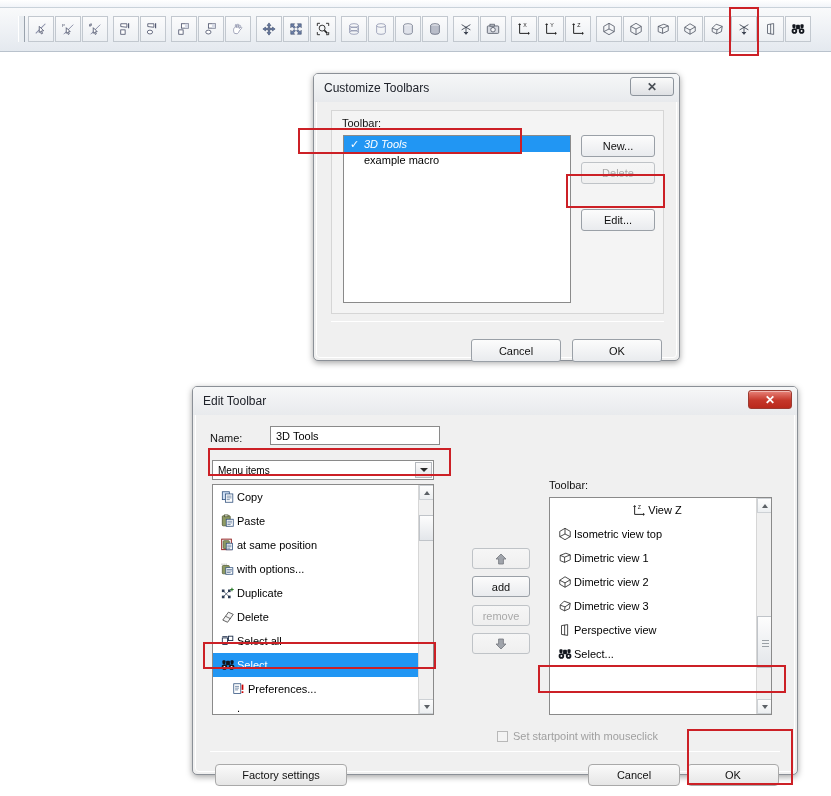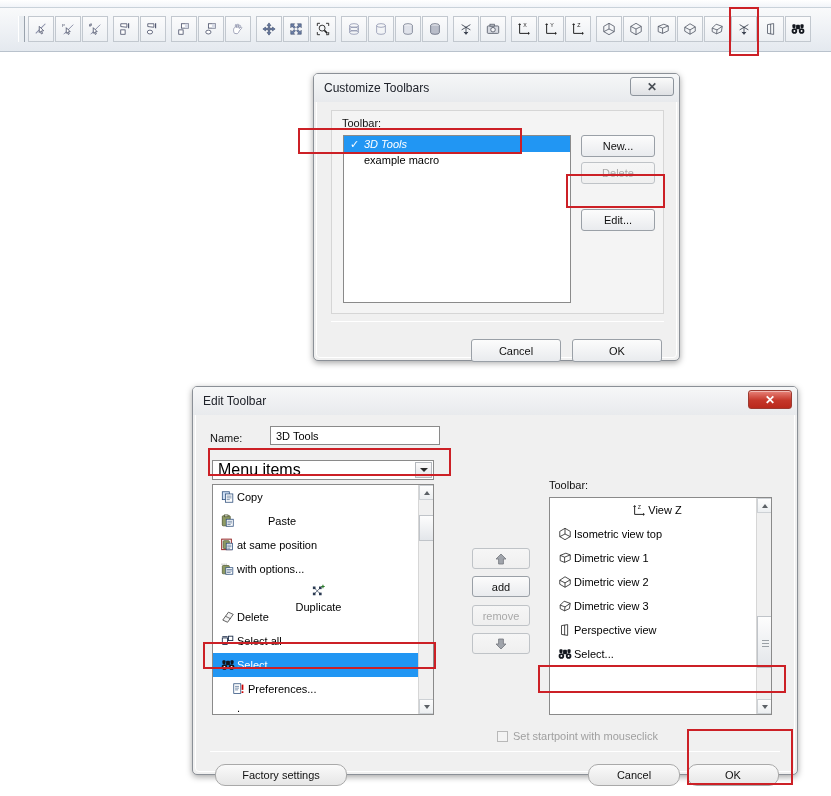--- a/index.html
+++ b/index.html
@@ -116,34 +116,34 @@
   .btn {
     position: absolute;
     border: 1px solid #9aa0a7;
     border-radius: 3px;
     background: linear-gradient(#fcfcfc, #e9ebee);
     font-size: 11px; color: #111;
     display: flex; align-items: center; justify-content: center;
     font-family: "Liberation Sans", sans-serif;
   }
   .btn.disabled { color: #a9a9a9; background: linear-gradient(#f6f6f6,#efefef); border-color:#bfc3c7; }
-  .btn.flat { border-radius: 10px; border:1px solid #a9a9a9;
+  .btn.flat { border-radius: 4px; border:1px solid #a9a9a9;
               background: linear-gradient(#fafafa,#e6e6e6); }
 
   
   .input {
     position: absolute;
     background: #fff; border: 1px solid #8a8a8a;
     font-size: 11px; padding-left: 5px;
     display: flex; align-items: center;
   }
   
   .combo {
     position: absolute; background:#fff; border:1px solid #8a8a8a;
-    font-size: 16px; display:flex; align-items:center; padding-left:5px;
+    font-size: 10px; display:flex; align-items:center; padding-left:5px;
   }
   .combo .arrowbox {
     position:absolute; right:1px; top:1px; bottom:1px; width:17px;
     background: linear-gradient(#fbfbfb,#e4e6e9);
     border:1px solid #b4b8bd;
     display:flex; align-items:center; justify-content:center;
   }
   .caret-down {
     width:0;height:0;border-left:4px solid transparent;border-right:4px solid transparent;
     border-top:4px solid #2a2a2a;
@@ -555,21 +555,21 @@
           <div class="listrow" style="height:24px;">
             <span class="ico">
               <svg class="icn" viewBox="0 0 16 16">
                   <rect x="1.5" y="2" width="8" height="9" fill="#cfe0f5" stroke="#2d4f7c" stroke-width=".9"></rect>
                   <rect x="5" y="4.5" width="8.5" height="9.5" fill="#fff" stroke="#2d4f7c" stroke-width=".9"></rect>
                   <path d="M6.5 7 H12 M6.5 9 H12 M6.5 11 H10" stroke="#2d4f7c" stroke-width=".7"></path>
                 </svg>
             </span>
             <span>Copy</span>
           </div>
-          <div class="listrow" style="height:24px;gap:31px;">
+          <div class="listrow" style="height:24px;">
             <span class="ico">
               <svg class="icn" viewBox="0 0 16 16">
                   <rect x="1.5" y="2" width="9" height="11.5" rx="1" fill="#8e9a63" stroke="#4c5431" stroke-width=".9"></rect>
                   <rect x="4" y="1" width="4" height="2.2" fill="#d8d8cc" stroke="#4c5431" stroke-width=".8"></rect>
                   <rect x="6" y="6" width="8" height="8" fill="#fff" stroke="#2d4f7c" stroke-width=".9"></rect>
                   <path d="M7.3 8.3 H12.6 M7.3 10.2 H12.6 M7.3 12 H11" stroke="#2d4f7c" stroke-width=".7"></path>
                 </svg>
             </span>
             <span>Paste</span>
           </div>
@@ -588,21 +588,21 @@
             <span class="ico">
               <svg class="icn" viewBox="0 0 16 16">
                   <text x="0" y="4" font-size="7" fill="#333" font-family="Liberation Sans">⋯</text>
                   <rect x="1.5" y="4" width="8" height="9.5" rx="1" fill="#8e9a63" stroke="#4c5431" stroke-width=".8"></rect>
                   <rect x="5.5" y="6.5" width="8" height="7.5" fill="#fff" stroke="#2d4f7c" stroke-width=".9"></rect>
                   <path d="M6.6 8.6 H12.5 M6.6 10.3 H12.5 M6.6 12 H11" stroke="#2d4f7c" stroke-width=".7"></path>
                 </svg>
             </span>
             <span>with options...</span>
           </div>
-          <div class="listrow" style="height:24px;flex-direction:column;">
+          <div class="listrow" style="height:24px;">
             <span class="ico">
               <svg class="icn" viewBox="0 0 16 16">
                   <g fill="#2a3a52">
                     <rect x="1" y="4" width="3" height="3"></rect>
                     <rect x="1" y="11" width="3" height="3"></rect>
                     <rect x="8" y="11" width="3" height="3"></rect>
                     <rect x="8" y="4" width="3" height="3"></rect>
                   </g>
                   <path d="M2.5 5.5 L9.5 12.5 M9.5 5.5 L2.5 12.5" stroke="#2a3a52" stroke-width=".8"></path>
                   <path d="M12.5 2 L12.5 6 M10.5 4 L14.5 4" stroke="#2a7a2a" stroke-width="1.3"></path>

